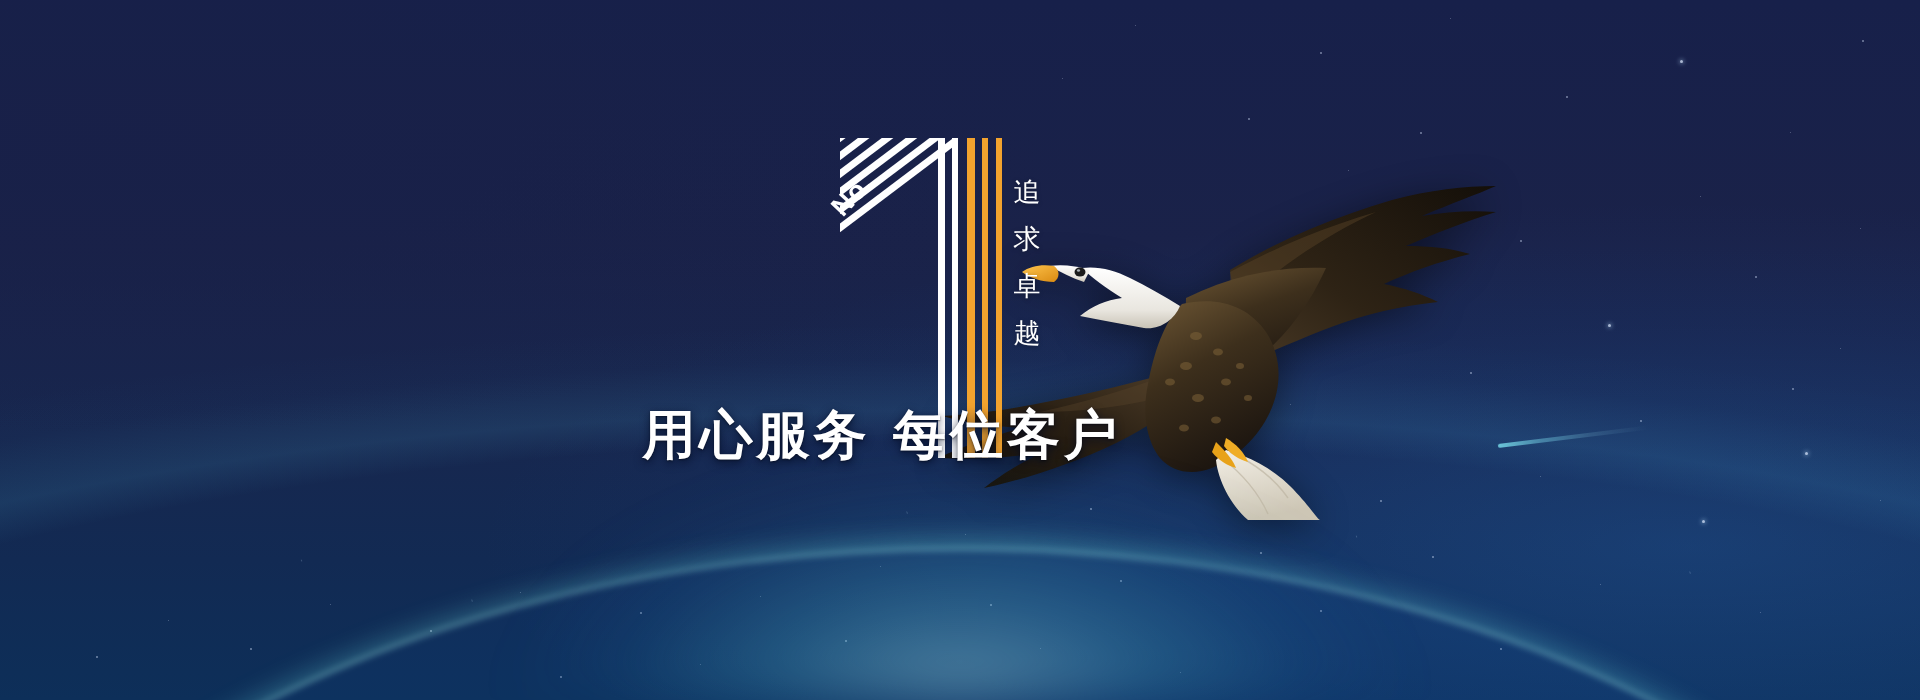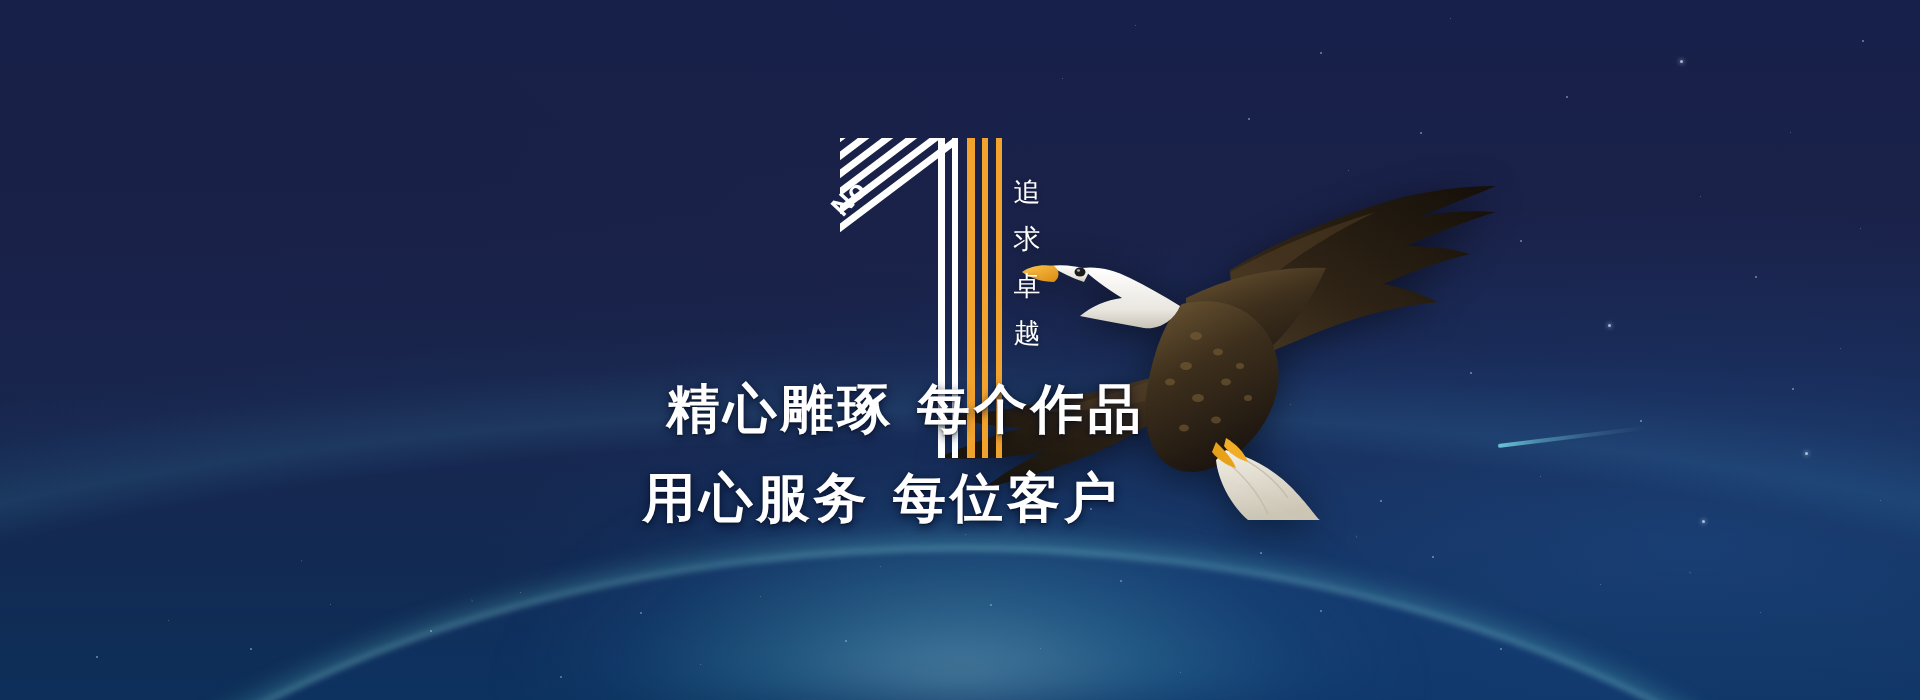--- a/index.html
+++ b/index.html
@@ -347,17 +347,16 @@
   </div>
 
   <div class="planet-wrap">
     <div class="halo"></div>
     <div class="halo2"></div>
     <div class="rim"></div>
     <div class="beam"></div>
   </div>
 
   <div class="headline">
-    <div class="hl-line hl-1">精心雕琢 每个作品</div>
     <div class="hl-line hl-2">用心服务 每位客户</div>
   </div>
 
 </div>
 
 </body></html>

